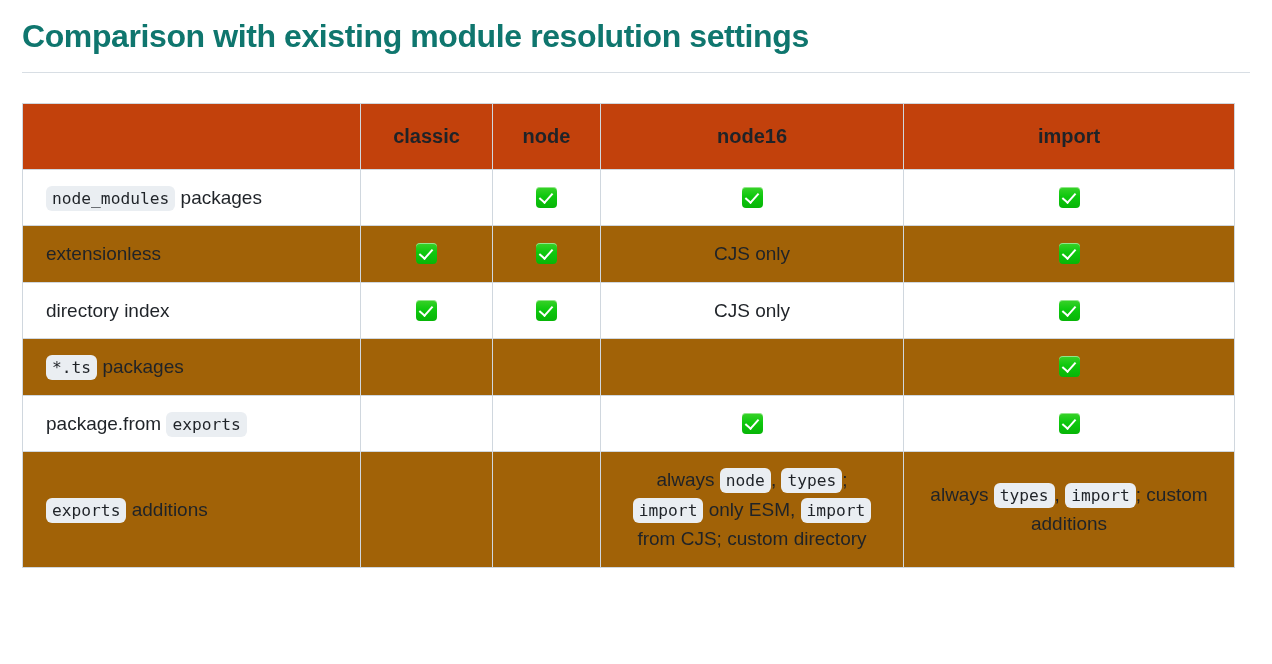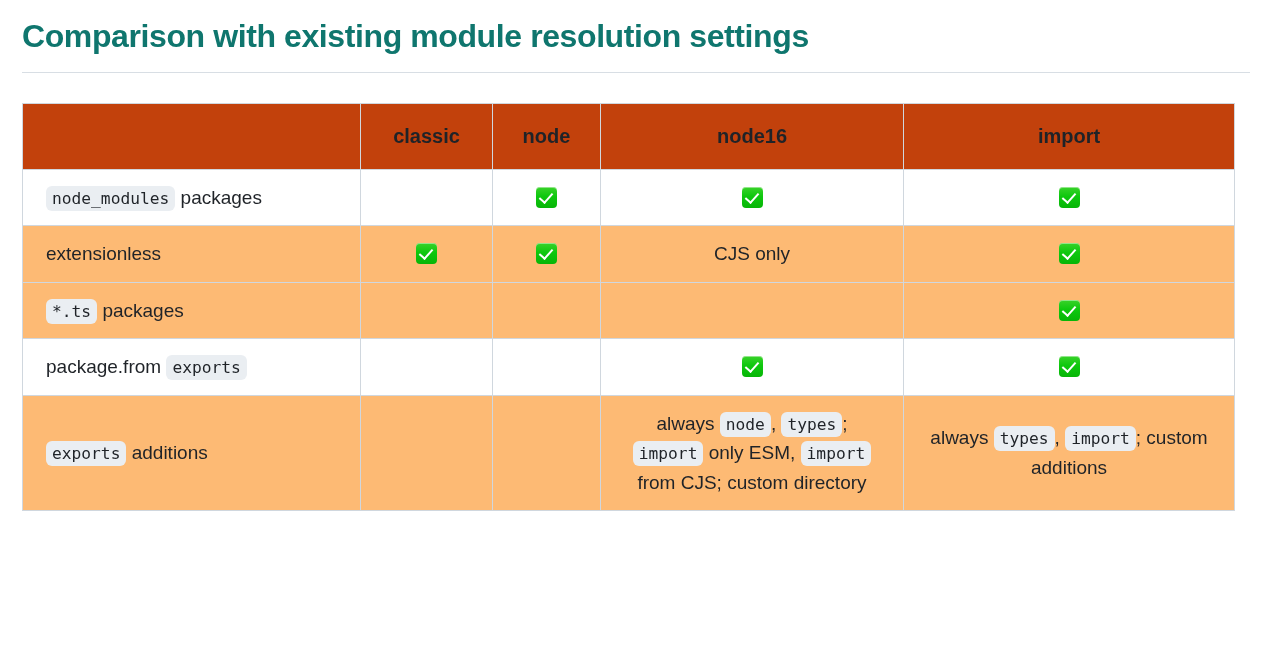--- a/index.html
+++ b/index.html
@@ -52,21 +52,21 @@
     font-weight: bold;
     font-size: 20px;
     padding-top: 17px;
     padding-bottom: 17px;
     background: #c2410c;
   }
   table.compare thead th.col-feature {
     text-align: left;
   }
   table.compare tbody tr.stripe > td {
-    background: #fdba74;
+    background: #a16207;
   }
   table.compare tbody tr > td {
     background: #ffffff;
   }
   table.compare tbody td.cell-feature {
     text-align: left;
   }
   table.compare tbody td.cell-val {
     text-align: center;
   }
@@ -141,20 +141,27 @@
           <td class="cell-val"><span class="tick"></span></td>
           <td class="cell-val"><span class="tick"></span></td>
         </tr>
         <tr class="stripe">
           <td class="cell-feature"><span class="cell-text">extensionless</span></td>
           <td class="cell-val"><span class="tick"></span></td>
           <td class="cell-val"><span class="tick"></span></td>
           <td class="cell-val"><span class="cell-text">CJS only</span></td>
           <td class="cell-val"><span class="tick"></span></td>
         </tr>
+        <tr>
+          <td class="cell-feature"><span class="cell-text">directory index</span></td>
+          <td class="cell-val"><span class="tick"></span></td>
+          <td class="cell-val"><span class="tick"></span></td>
+          <td class="cell-val"><span class="cell-text">CJS only</span></td>
+          <td class="cell-val"><span class="tick"></span></td>
+        </tr>
         <tr class="stripe">
           <td class="cell-feature"><code class="chip">*.ts</code><span class="cell-text"> packages</span></td>
           <td class="cell-val"></td>
           <td class="cell-val"></td>
           <td class="cell-val"></td>
           <td class="cell-val"><span class="tick"></span></td>
         </tr>
         <tr>
           <td class="cell-feature"><span class="cell-text">package.from </span><code class="chip">exports</code></td>
           <td class="cell-val"></td>

